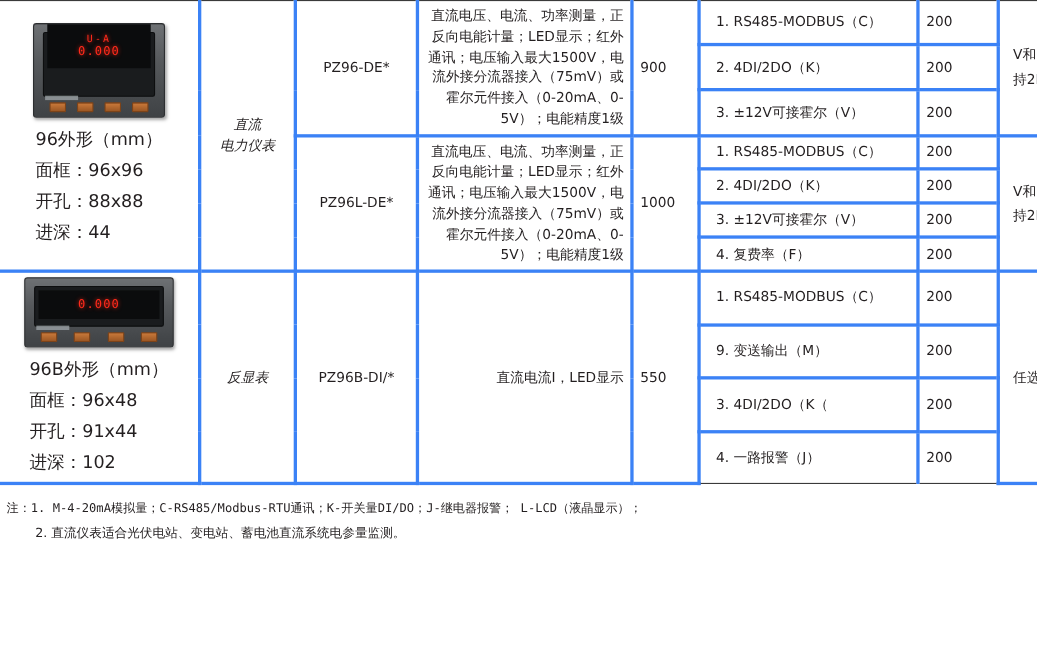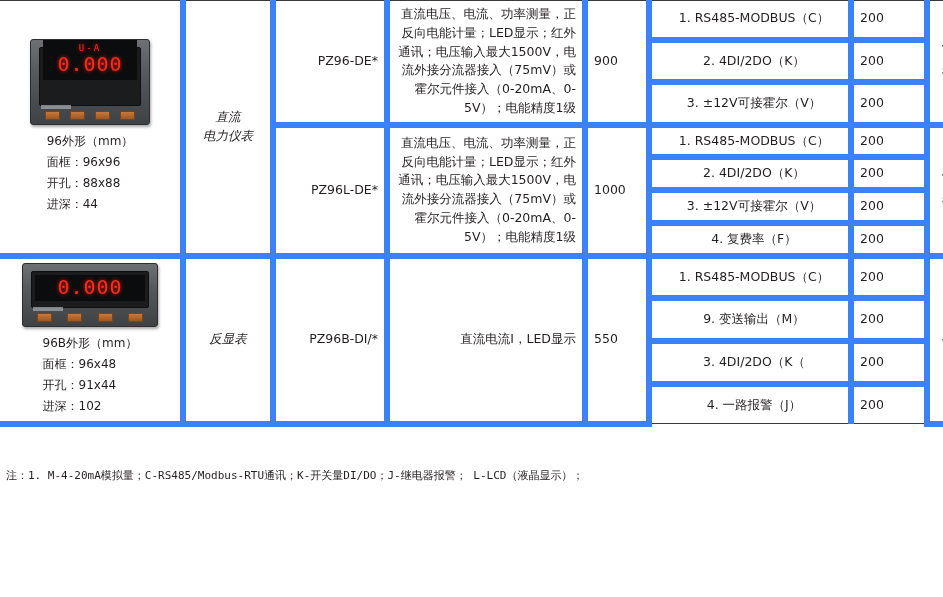--- a/index.html
+++ b/index.html
@@ -20,38 +20,38 @@
     width: 943px;
     height: 597px;
     box-sizing: border-box;
   }
   table.spec {
     border-collapse: collapse;
     width: 943px;
     table-layout: fixed;
   }
   table.spec td {
-    border: 6px solid #3b82f6;
+    border: 3px solid #3b82f6;
     padding: 4px 6px;
     vertical-align: middle;
     line-height: 1.5;
     font-size: 12.5px;
   }
   
   table.spec tr.first-row > td { border-top: 1.5px solid #3a3a3a; }
   table.spec tr:last-child > td { border-bottom: 1.5px solid #3a3a3a; }
   td.noleft { border-left: none; }
   td.noright { border-right: none; }
 
   .c-img    { width: 168px; text-align: center; border-left: none !important; }
   .c-cat    { width: 72px;  text-align: center; font-style: italic; }
-  .c-model  { width: 96px;  text-align: right; }
+  .c-model  { width: 96px;  text-align: center; }
   .c-func   { width: 180px; text-align: left; }
   .c-price  { width: 46px;  }
-  .c-opt    { width: 176px; text-align: center; padding-left: 14px !important; }
+  .c-opt    { width: 176px; text-align: left; padding-left: 14px !important; }
   .c-oprice { width: 58px;  text-align: left; }
   .c-note   { width: 131px; text-align: left; padding-left: 12px !important; border-right: none !important; }
 
   .func-text { text-align: right; }
   .note-text { text-align: left; line-height: 1.75; }
 
   
   .prod-cell { padding: 8px 4px 6px 4px; }
   .prod-wrap { display: flex; flex-direction: column; align-items: center; }
 
@@ -87,21 +87,21 @@
     justify-content: center;
     overflow: hidden;
   }
   .meter.wide .screen {
     height: 26px;
     top: 11px;
   }
   .seg {
     color: #ff2a1c;
     font-family: "DejaVu Sans Mono", "Liberation Mono", monospace;
-    font-size: 20px;
+    font-size: 11px;
     letter-spacing: 1px;
     text-shadow: 0 0 4px rgba(255,40,20,0.85);
     line-height: 1.15;
   }
   .seg.small { font-size: 9px; letter-spacing: 2px; }
   .meter .btnrow {
     position: absolute;
     left: 14px; bottom: 4px; right: 14px;
     height: 9px;
     display: flex;
@@ -118,37 +118,37 @@
     position: absolute;
     left: 10px;
     bottom: 15px;
     width: 30px;
     height: 4px;
     background: #9aa0a4;
     opacity: .8;
   }
 
   .dims {
-    font-size: 12px;
+    font-size: 16px;
     line-height: 1.75;
     text-align: left;
     display: inline-block;
   }
   .dims .dim-title { display: block; }
 
   .footnotes {
     padding: 10px 0 0 4px;
     font-size: 11.5px;
     line-height: 2.0;
   }
   .footnotes .fn {
     display: block;
     white-space: nowrap;
   }
-  .fn-1 { padding-left: 2px; margin-top: 28px; }
+  .fn-1 { padding-left: 2px; }
   .fn-2 { padding-left: 28px; }
   .mono { font-family: "DejaVu Sans Mono", "Liberation Mono", monospace; font-size: 11px; }
 </style>
 </head>
 <body>
 
 <div class="sheet">
   <table class="spec">
 
     <tbody>
@@ -299,14 +299,15 @@
     <tr>
       <td class="c-opt">4. 一路报警（J）</td>
       <td class="c-oprice">200</td>
     </tr>
 
   </tbody>
     </table>
 
   <div class="footnotes">
     <span class="fn fn-1 mono">注：1.  M-4-20mA模拟量；C-RS485/Modbus-RTU通讯；K-开关量DI/DO；J-继电器报警； L-LCD（液晶显示）；</span>
+    <span class="fn fn-2">2.  直流仪表适合光伏电站、变电站、蓄电池直流系统电参量监测。</span>
   </div>
 </div>
 
 </body></html>

